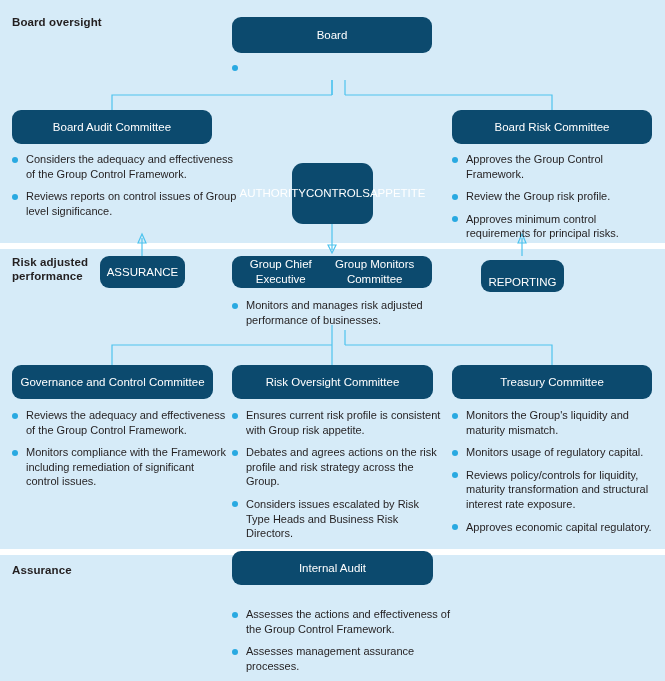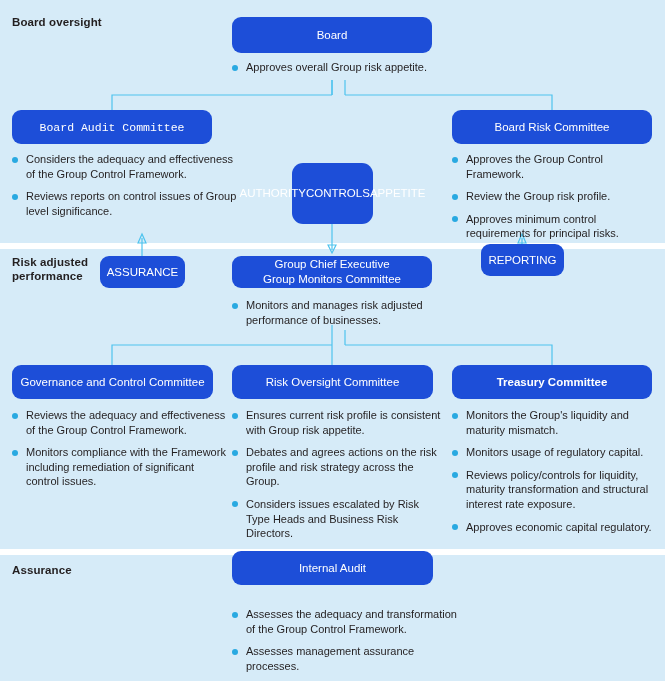--- a/index.html
+++ b/index.html
@@ -33,21 +33,21 @@
     position: absolute;
     font-size: 11.5px;
     font-weight: bold;
     color: #231f20;
     line-height: 14px;
     letter-spacing: 0.1px;
   }
 
   .node {
     position: absolute;
-    background: #1d4ed8;
+    background: #0c4a6e;
     border-radius: 9px;
     color: #ffffff;
     display: flex;
     align-items: center;
     justify-content: center;
     text-align: center;
     font-size: 11.5px;
     line-height: 15px;
     box-sizing: border-box;
     padding: 2px 6px;
@@ -135,25 +135,24 @@
 
   <div class="section-label" style="left:12px; top:563px;">Assurance</div>
 
   <div class="node" style="left:232px; top:17px; width:200px; height:36px;">
     <span class="ln">Board</span>
   </div>
 
   <div class="bullets" style="left:232px; top:60px; width:215px;">
     <div class="bullet">
       <span class="dot"></span>
-      <span>Approves overall Group risk appetite.</span>
-    </div>
-  </div>
-
-  <div class="node" style="left:12px; top:110px; width:200px; height:34px;font-family:Liberation Mono, monospace;">
+    </div>
+  </div>
+
+  <div class="node" style="left:12px; top:110px; width:200px; height:34px;">
     <span class="ln">Board Audit Committee</span>
   </div>
 
   <div class="bullets" style="left:12px; top:152px; width:226px;">
     <div class="bullet">
       <span class="dot"></span>
       <span>Considers the adequacy and effectiveness of the Group Control Framework.</span>
     </div>
     <div class="bullet">
       <span class="dot"></span>
@@ -183,45 +182,45 @@
   <div class="node tall" style="left:292px; top:163px; width:81px; height:61px; flex-direction:row; justify-content:center;">
     <span class="ln">AUTHORITY</span>
     <span class="ln">CONTROLS</span>
     <span class="ln">APPETITE</span>
   </div>
 
   <div class="node" style="left:100px; top:256px; width:85px; height:32px;">
     <span class="ln">ASSURANCE</span>
   </div>
 
-  <div class="node" style="left:232px; top:256px; width:200px; height:32px; flex-direction:column; justify-content:center;">
+  <div class="node" style="left:232px; top:256px; width:200px; height:32px; justify-content:center;">
     <span class="ln">Group Chief Executive</span>
     <span class="ln">Group Monitors Committee</span>
   </div>
 
-  <div class="node" style="left:481px; top:244px; width:83px; height:32px;">
+  <div class="node" style="left:481px; top:260px; width:83px; height:32px;align-items:flex-end;">
     <span class="ln">REPORTING</span>
   </div>
 
   <div class="bullets" style="left:232px; top:298px; width:215px;">
     <div class="bullet">
       <span class="dot"></span>
       <span>Monitors and manages risk adjusted performance of businesses.</span>
     </div>
   </div>
 
   <div class="node" style="left:12px; top:365px; width:201px; height:34px;">
     <span class="ln">Governance and Control Committee</span>
   </div>
 
   <div class="node" style="left:232px; top:365px; width:201px; height:34px;">
     <span class="ln">Risk Oversight Committee</span>
   </div>
 
-  <div class="node" style="left:452px; top:365px; width:200px; height:34px;font-weight:bold;">
+  <div class="node" style="left:452px; top:365px; width:200px; height:34px;">
     <span class="ln">Treasury Committee</span>
   </div>
 
   <div class="bullets" style="left:12px; top:408px; width:218px;">
     <div class="bullet">
       <span class="dot"></span>
       <span>Reviews the adequacy and effectiveness of the Group Control Framework.</span>
     </div>
     <div class="bullet">
       <span class="dot"></span>
@@ -263,21 +262,21 @@
     </div>
   </div>
 
   <div class="node" style="left:232px; top:551px; width:201px; height:34px;">
     <span class="ln">Internal Audit</span>
   </div>
 
   <div class="bullets" style="left:232px; top:607px; width:225px;">
     <div class="bullet">
       <span class="dot"></span>
-      <span>Assesses the adequacy and transformation of the Group Control Framework.</span>
+      <span>Assesses the actions and effectiveness of the Group Control Framework.</span>
     </div>
     <div class="bullet">
       <span class="dot"></span>
       <span>Assesses management assurance processes.</span>
     </div>
   </div>
 
 </div>
 
 </body></html>

